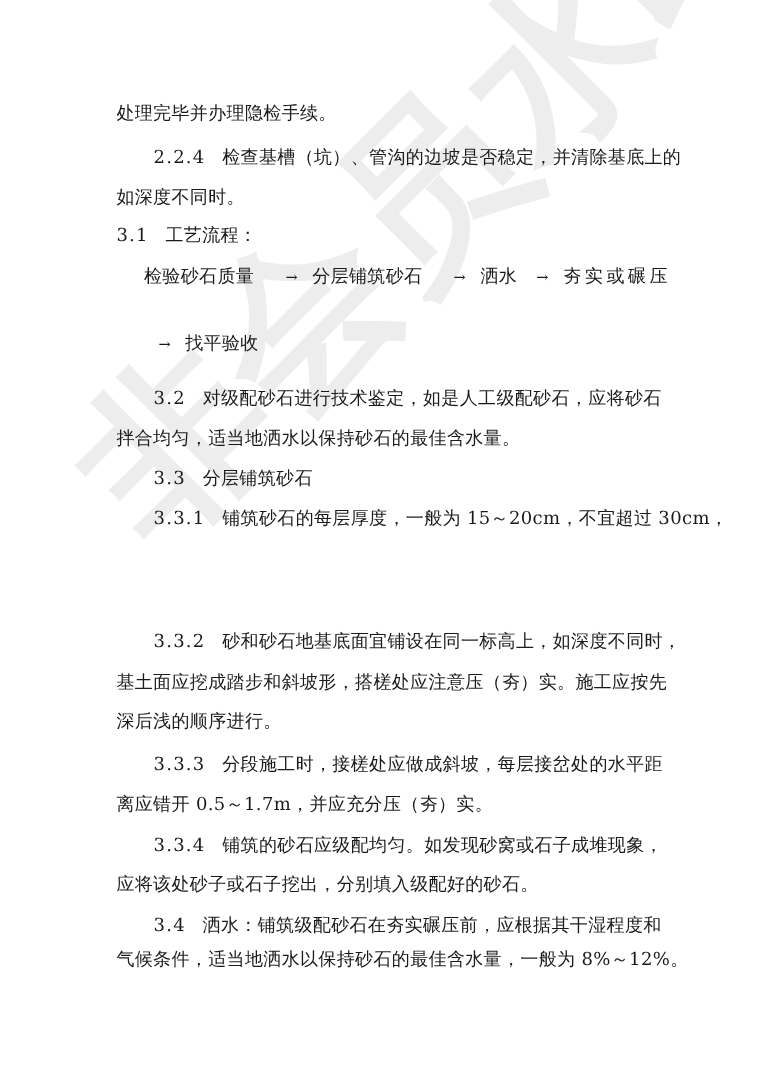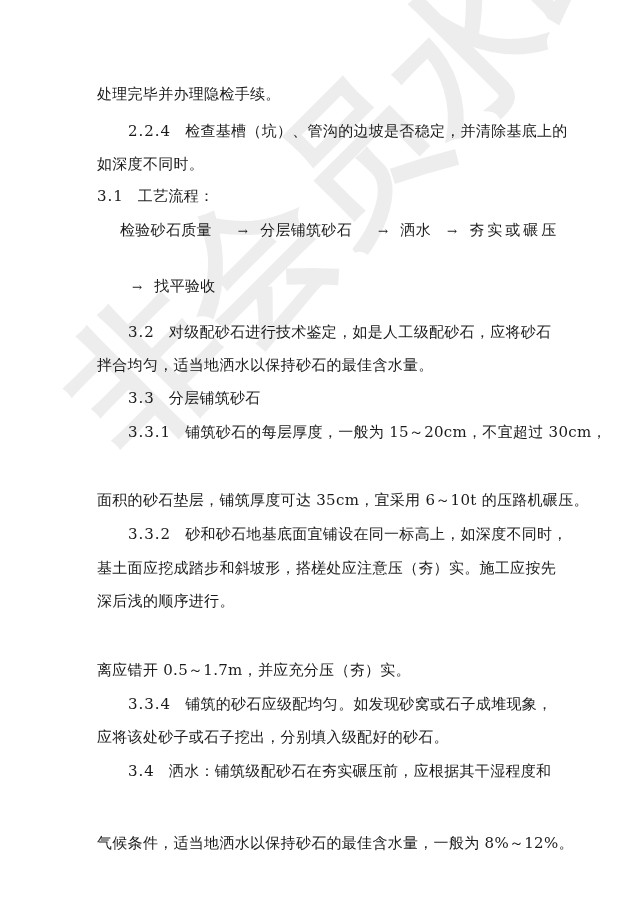--- a/index.html
+++ b/index.html
@@ -83,45 +83,45 @@
     <span>拌合均匀，适当地洒水以保持砂石的最佳含水量。</span>
   </div>
 
   <div class="line indent" style="top:388px">
     <span class="num">3.3</span><span>分层铺筑砂石</span>
   </div>
 
   <div class="line indent" style="top:422px">
     <span class="num">3.3.1</span><span>铺筑砂石的每层厚度，一般为 15～20cm，不宜超过 30cm，</span>
   </div>
-  <div class="line" style="top:490px">
-    <span>面积的砂石垫层，铺筑厚度可达 35cm，宜采用 6～10t 的压路机碾压。</span>
-  </div>
 
   <div class="line indent" style="top:524px">
     <span class="num">3.3.2</span><span>砂和砂石地基底面宜铺设在同一标高上，如深度不同时，</span>
   </div>
   <div class="line" style="top:591px">
     <span>深后浅的顺序进行。</span>
   </div>
   <div class="line" style="top:558px">
     <span>基土面应挖成踏步和斜坡形，搭槎处应注意压（夯）实。施工应按先</span>
   </div>
 
+  <div class="line indent" style="top:627px">
+    <span class="num">3.3.3</span><span>分段施工时，接槎处应做成斜坡，每层接岔处的水平距</span>
+  </div>
   <div class="line" style="top:660px">
     <span>离应错开 0.5～1.7m，并应充分压（夯）实。</span>
   </div>
 
   <div class="line indent" style="top:694px">
     <span class="num">3.3.4</span><span>铺筑的砂石应级配均匀。如发现砂窝或石子成堆现象，</span>
   </div>
   <div class="line" style="top:727px">
     <span>应将该处砂子或石子挖出，分别填入级配好的砂石。</span>
   </div>
 
   <div class="line indent" style="top:761px">
     <span class="num">3.4</span><span>洒水：铺筑级配砂石在夯实碾压前，应根据其干湿程度和</span>
   </div>
-  <div class="line" style="top:833px">
+  <div class="line" style="top:789px">
     <span>气候条件，适当地洒水以保持砂石的最佳含水量，一般为 8%～12%。</span>
   </div>
 
 </div>
 
 </body></html>

